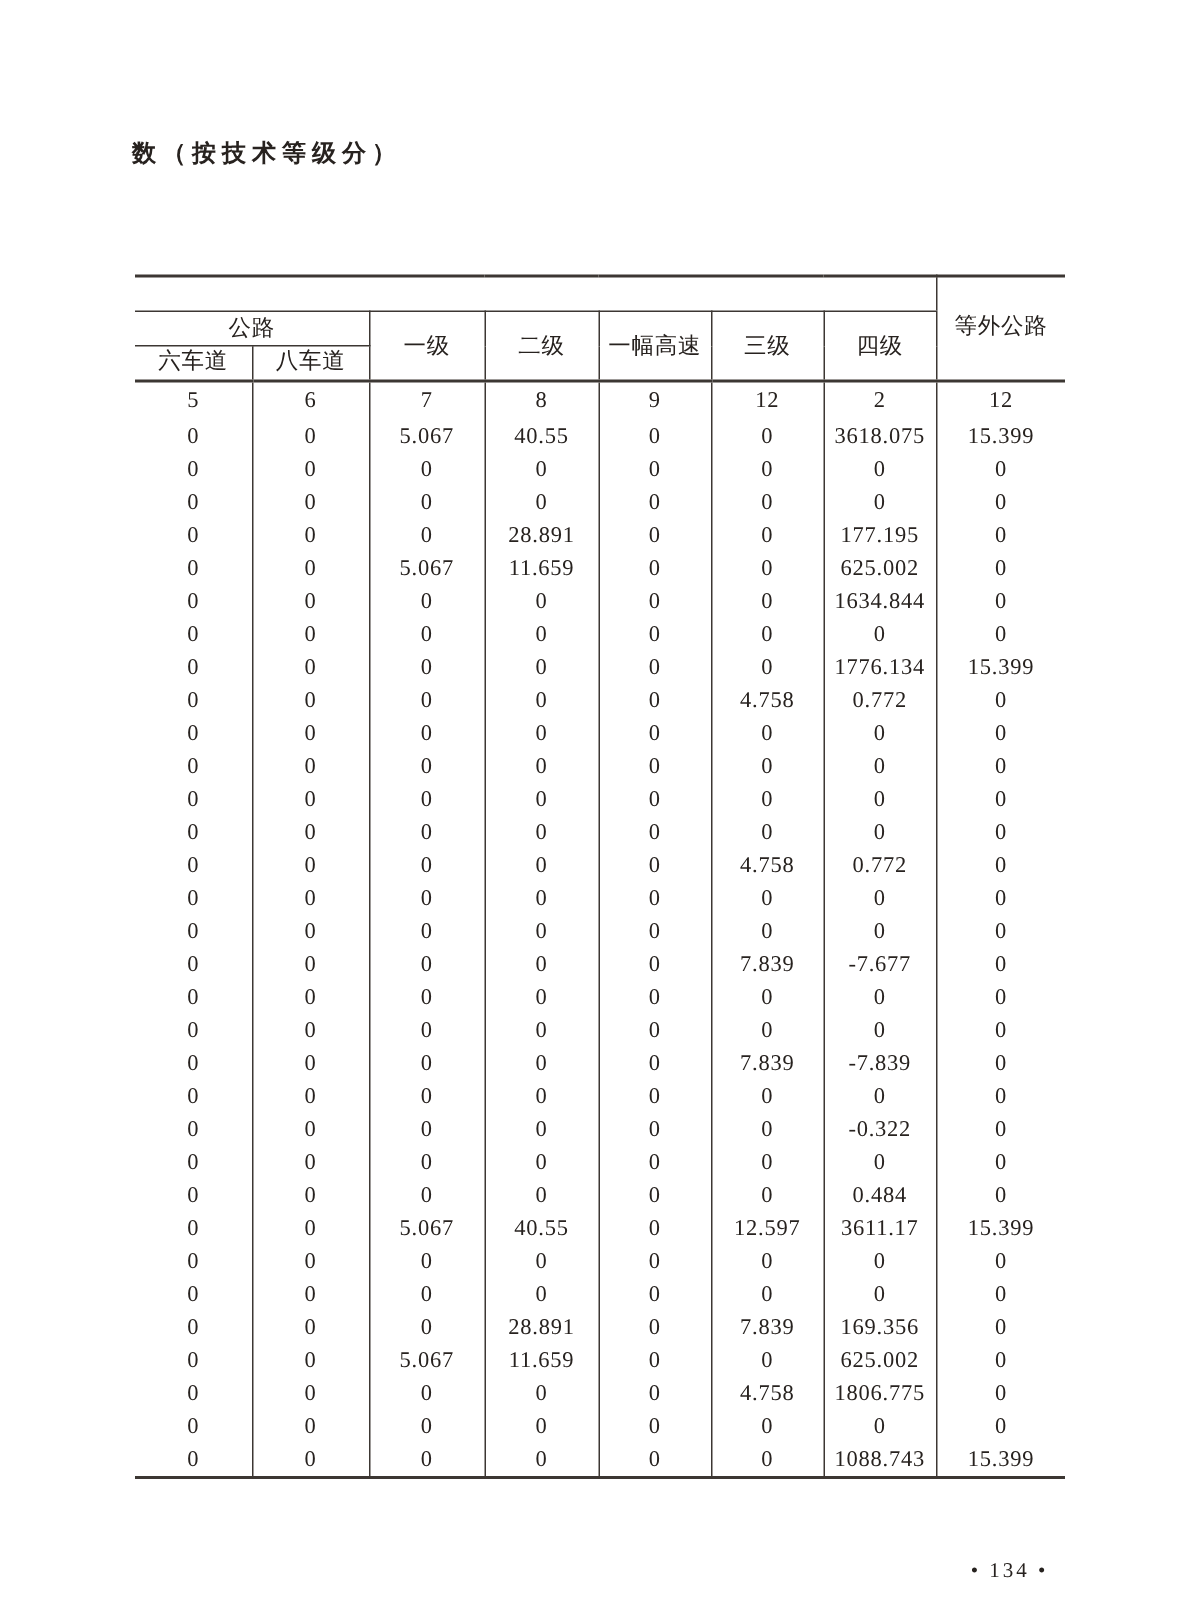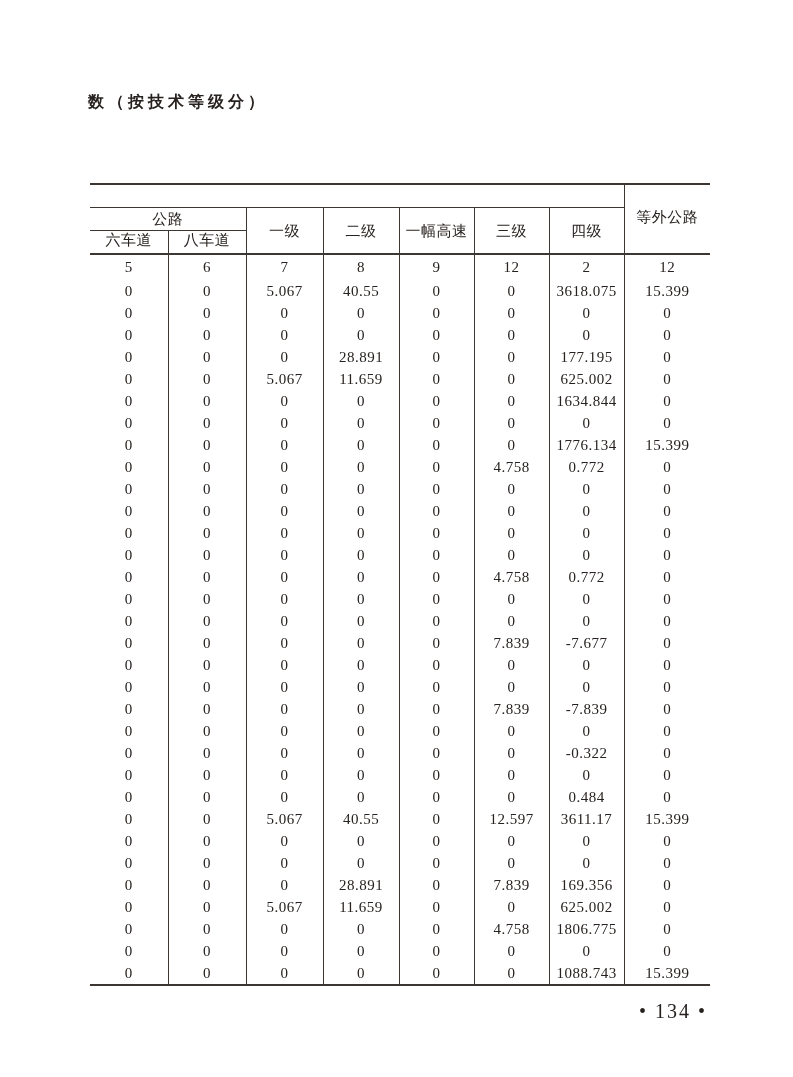--- a/index.html
+++ b/index.html
@@ -68,24 +68,24 @@
   td.dengwai {
     border-left: 1.5px solid var(--line, #3c3733);
     border-bottom: 2px solid var(--line, #3c3733);
     letter-spacing: 3px;
     font-family: Liberation Mono, monospace;
   }
   tr.colnums td { height: 25px; line-height: 25px; }
   .page-number {
     position: absolute;
     left: 628px;
-    top: 1000px;
+    top: 1040px;
     width: 90px;
     text-align: center;
-    font-size: 20px;
+    font-size: 14px;
     letter-spacing: 2px;
     color: var(--ink, #27221f);
     white-space: nowrap;
   }
 </style>
 </head>
 <body>
 
 <div class="page">
 

